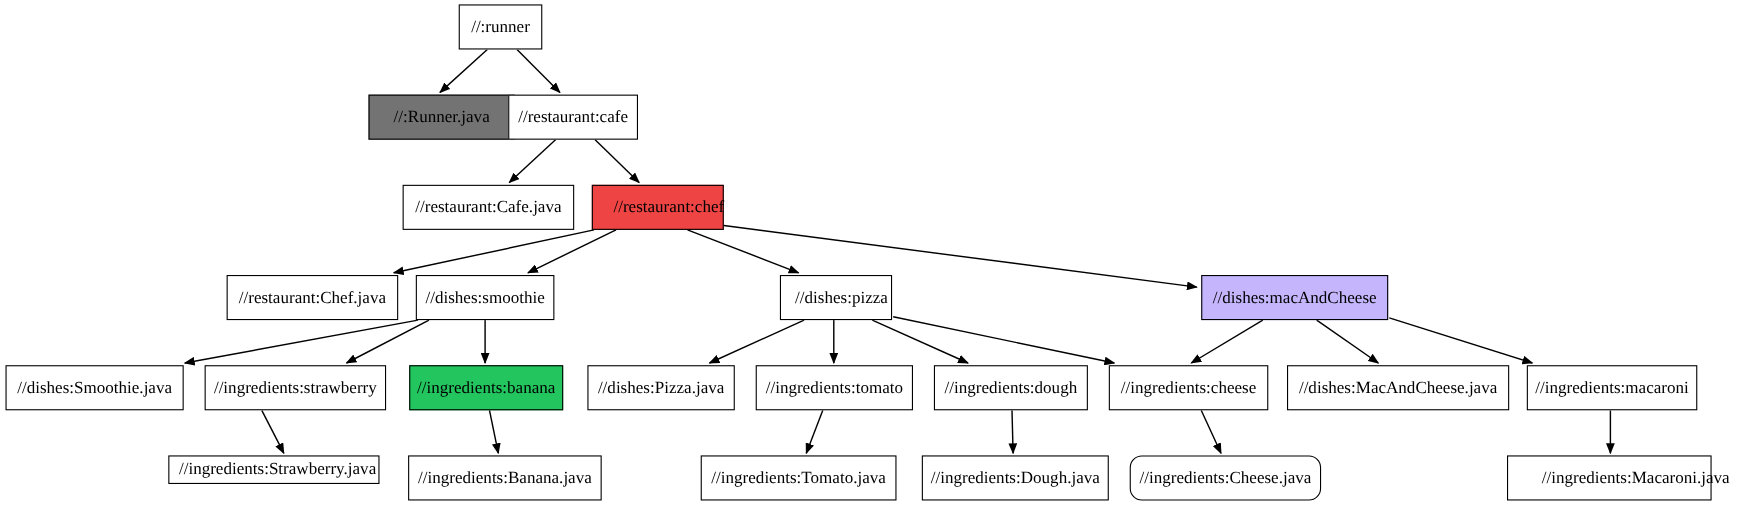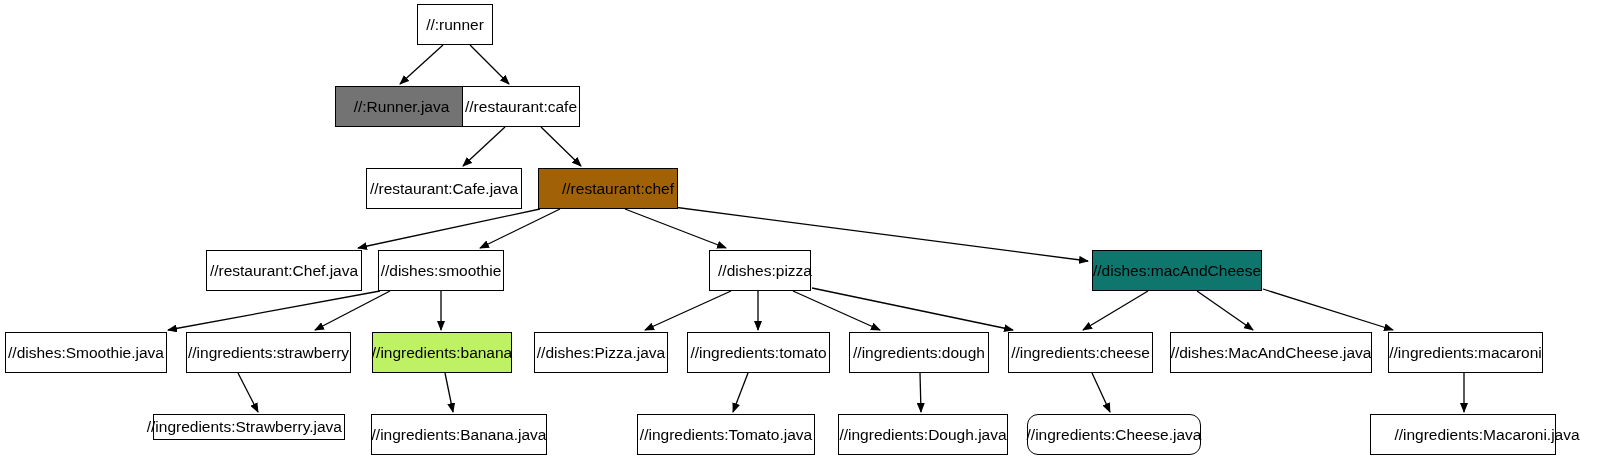--- a/index.html
+++ b/index.html
@@ -6,21 +6,21 @@
   html, body {
     margin: 0;
     padding: 0;
     background: #ffffff;
   }
   #graph-root {
     position: relative;
     width: 1600px;
     height: 468px;
     background: #ffffff;
-    font-family: Liberation Sans, sans-serif;
+    font-family: Liberation Serif, serif;
     overflow: hidden;
   }
   #graph-svg {
     position: absolute;
     left: 0;
     top: 0;
     width: 1600px;
     height: 468px;
   }
   .gnode {
@@ -87,42 +87,42 @@
       </div>
       <div class="gnode" style="left: 335px; top: 86px; width: 133px; height: 41px; border-color: rgb(0, 0, 0); background: #737373; align-items: center;">
         <span>//:Runner.java</span>
       </div>
       <div class="gnode" style="left: 462px; top: 86px; width: 118px; height: 41px; border-color: rgb(0, 0, 0); background: rgb(255, 255, 255);">
         <span>//restaurant:cafe</span>
       </div>
       <div class="gnode" style="left: 366px; top: 168px; width: 156px; height: 41px; border-color: rgb(0, 0, 0); background: rgb(255, 255, 255);">
         <span>//restaurant:Cafe.java</span>
       </div>
-      <div class="gnode" style="left: 538px; top: 168px; width: 140px; height: 41px; border-color: rgb(0, 0, 0); background: #a16207; padding-left: 20px;">
+      <div class="gnode" style="left: 538px; top: 168px; width: 120px; height: 41px; border-color: rgb(0, 0, 0); background: #ef4444; padding-left: 20px;">
         <span>//restaurant:chef</span>
       </div>
       <div class="gnode" style="left: 206px; top: 250px; width: 156px; height: 41px; border-color: rgb(0, 0, 0); background: rgb(255, 255, 255);">
         <span>//restaurant:Chef.java</span>
       </div>
       <div class="gnode" style="left: 378px; top: 250px; width: 126px; height: 41px; border-color: rgb(0, 0, 0); background: rgb(255, 255, 255);">
         <span>//dishes:smoothie</span>
       </div>
       <div class="gnode" style="left: 709px; top: 250px; width: 102px; height: 41px; border-color: rgb(0, 0, 0); background: rgb(255, 255, 255); padding-left: 10px;">
         <span>//dishes:pizza</span>
       </div>
-      <div class="gnode" style="left: 1092px; top: 250px; width: 170px; height: 41px; border-color: rgb(0, 0, 0); background: #0f766e;">
+      <div class="gnode" style="left: 1092px; top: 250px; width: 170px; height: 41px; border-color: rgb(0, 0, 0); background: #c4b5fd;">
         <span>//dishes:macAndCheese</span>
       </div>
       <div class="gnode" style="left: 5px; top: 332px; width: 162px; height: 41px; border-color: rgb(0, 0, 0); background: rgb(255, 255, 255);">
         <span>//dishes:Smoothie.java</span>
       </div>
       <div class="gnode" style="left: 186px; top: 332px; width: 165px; height: 41px; border-color: rgb(0, 0, 0); background: rgb(255, 255, 255);">
         <span>//ingredients:strawberry</span>
       </div>
-      <div class="gnode" style="left: 372px; top: 332px; width: 140px; height: 41px; border-color: rgb(0, 0, 0); background: #bef264;">
+      <div class="gnode" style="left: 372px; top: 332px; width: 140px; height: 41px; border-color: rgb(0, 0, 0); background: #22c55e;">
         <span>//ingredients:banana</span>
       </div>
       <div class="gnode" style="left: 534px; top: 332px; width: 134px; height: 41px; border-color: rgb(0, 0, 0); background: rgb(255, 255, 255);">
         <span>//dishes:Pizza.java</span>
       </div>
       <div class="gnode" style="left: 687px; top: 332px; width: 143px; height: 41px; border-color: rgb(0, 0, 0); background: rgb(255, 255, 255);">
         <span>//ingredients:tomato</span>
       </div>
       <div class="gnode" style="left: 849px; top: 332px; width: 140px; height: 41px; border-color: rgb(0, 0, 0); background: rgb(255, 255, 255);">
         <span>//ingredients:dough</span>

